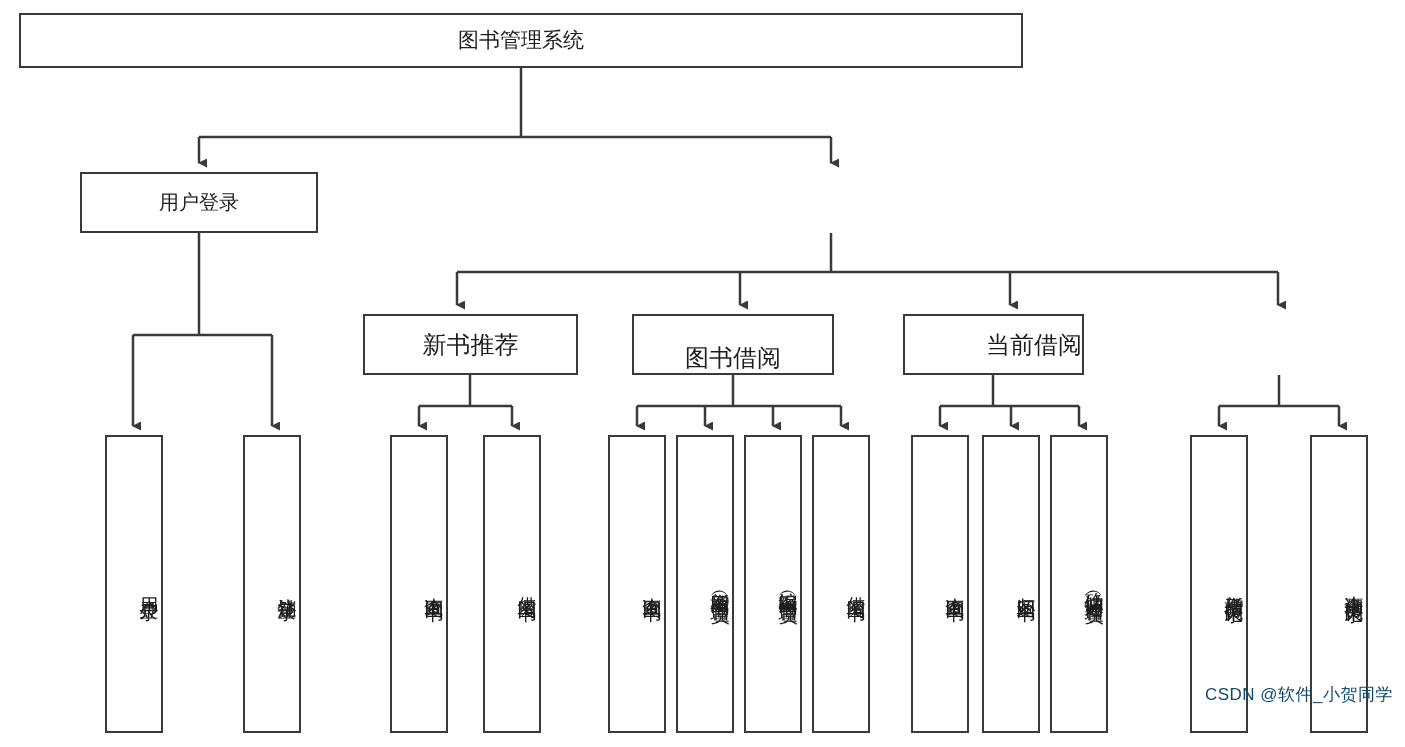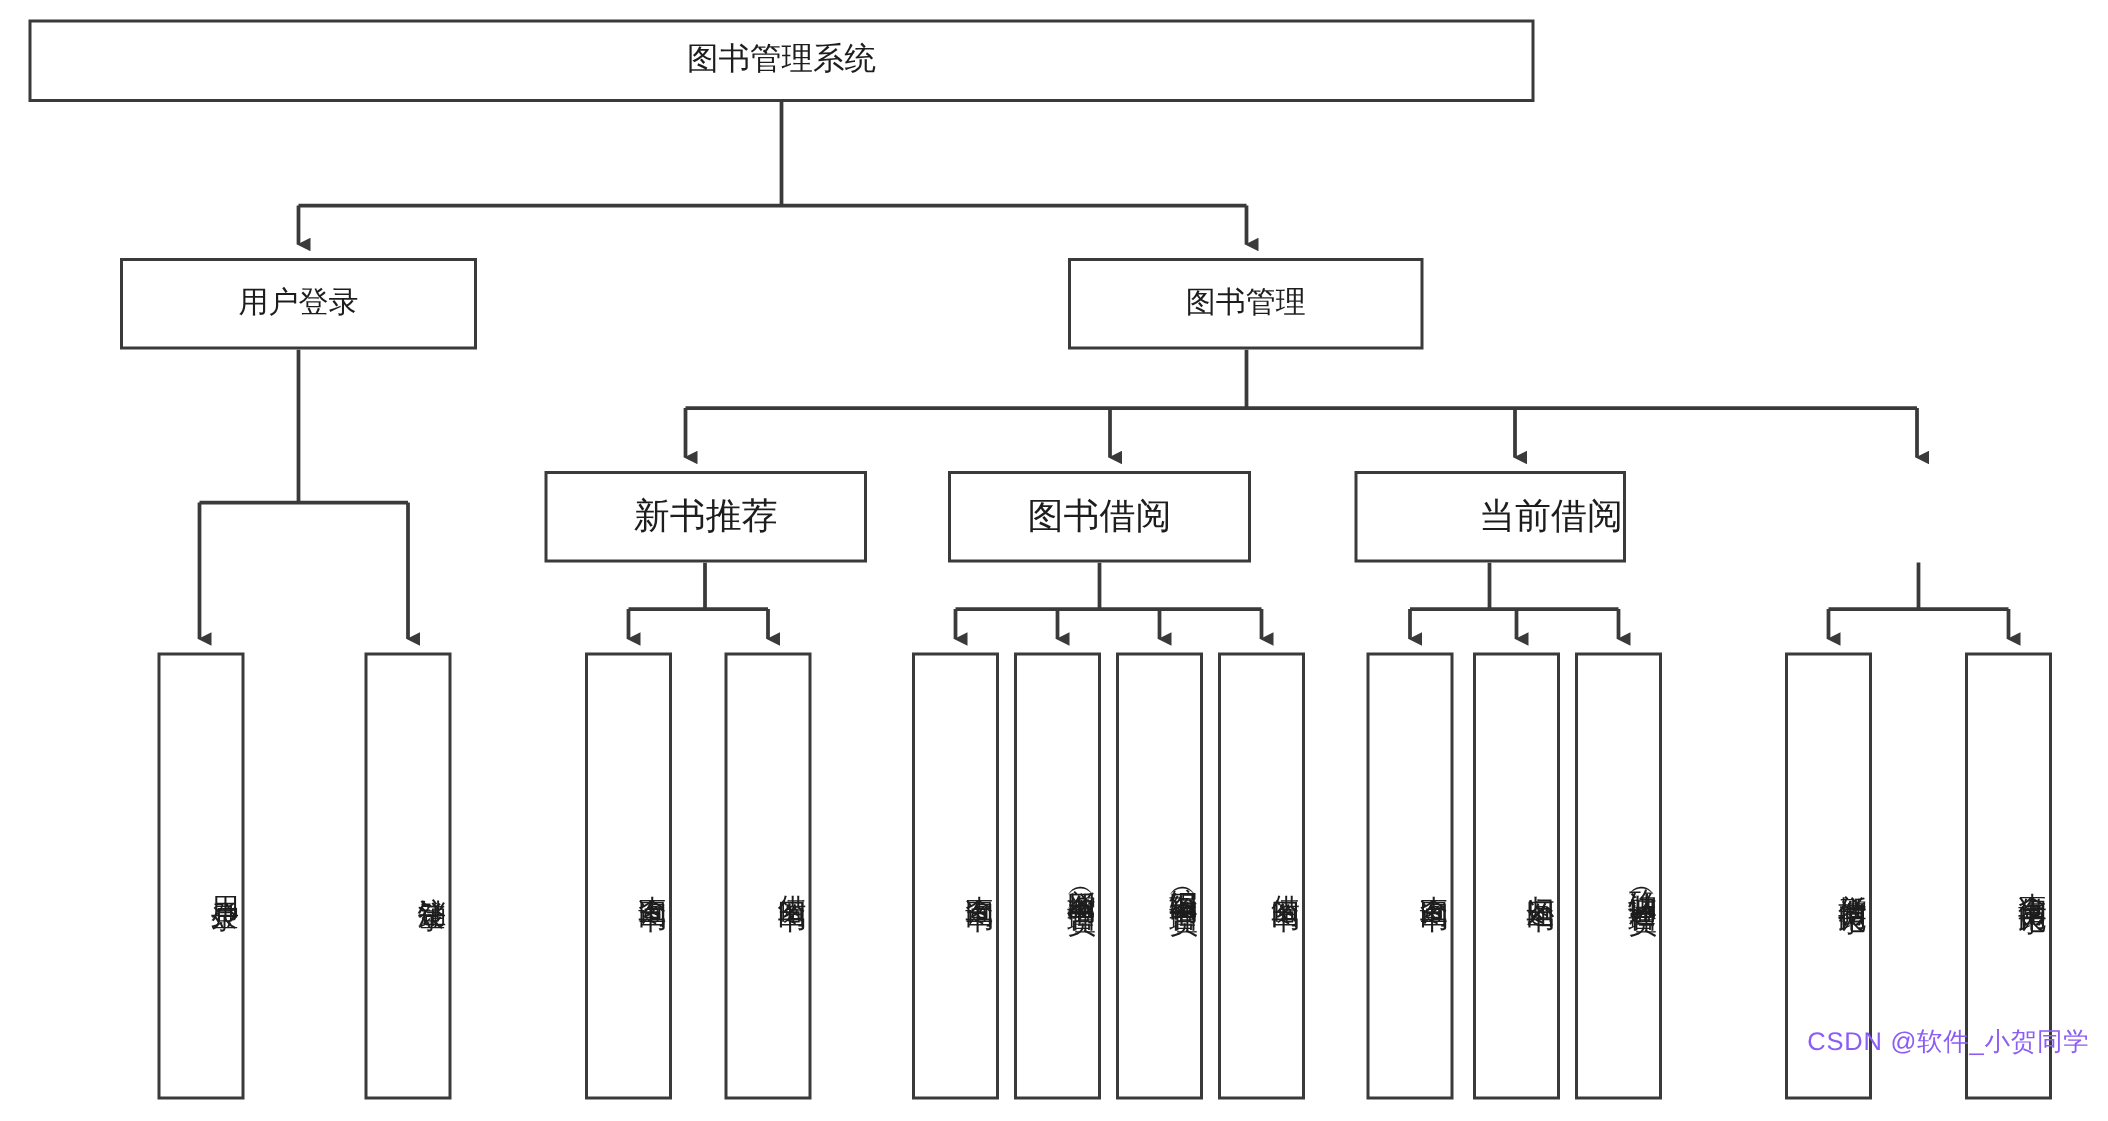--- a/index.html
+++ b/index.html
@@ -39,21 +39,21 @@
     writing-mode:vertical-rl;
     text-orientation:upright;
     display:block;
   }
   svg.links{position:absolute;left:0;top:0;width:1405px;height:747px;pointer-events:none;}
   .watermark{
     position:absolute;
     right:12px;
     bottom:6px;
     font-size:17px;
-    color:#8b5cf6;
+    color:#0c4a6e;
     white-space:nowrap;
     letter-spacing:0.5px;
     text-align:right;
   }
 </style>
 </head>
 <body>
 
 <div id="diagram">
 
@@ -107,28 +107,25 @@
     </g>
   </svg>
 
   <div class="node root" id="node-root" style="left: 19px; top: 13px; width: 1004px; height: 55px;">
     <span>图书管理系统</span>
   </div>
 
   <div class="node l2" id="node-l2-0" style="left: 80px; top: 172px; width: 238px; height: 61px;">
     <span>用户登录</span>
   </div>
-  <div class="node l2" id="node-l2-1" style="left: 712px; top: 172px; width: 237px; height: 61px;">
-    <span>图书管理</span>
-  </div>
 
   <div class="node l3" id="node-l3-0" style="left: 363px; top: 314px; width: 215px; height: 61px;">
     <span>新书推荐</span>
   </div>
-  <div class="node l3" id="node-l3-1" style="left: 632px; top: 314px; width: 202px; height: 61px;">
+  <div class="node l3" id="node-l3-1" style="left: 632px; top: 314px; width: 202px; height: 61px; align-items: flex-end;">
     <span>图书借阅</span>
   </div>
   <div class="node l3" id="node-l3-2" style="left: 903px; top: 314px; width: 181px; height: 61px; justify-content: flex-end;">
     <span>当前借阅</span>
   </div>
 
   <div class="node leaf" id="node-leaf-0" style="left: 105px; top: 435px; width: 58px; height: 298px;">
     <span class="vlabel">用户登录</span>
   </div>
   <div class="node leaf" id="node-leaf-1" style="left: 243px; top: 435px; width: 58px; height: 298px;">

